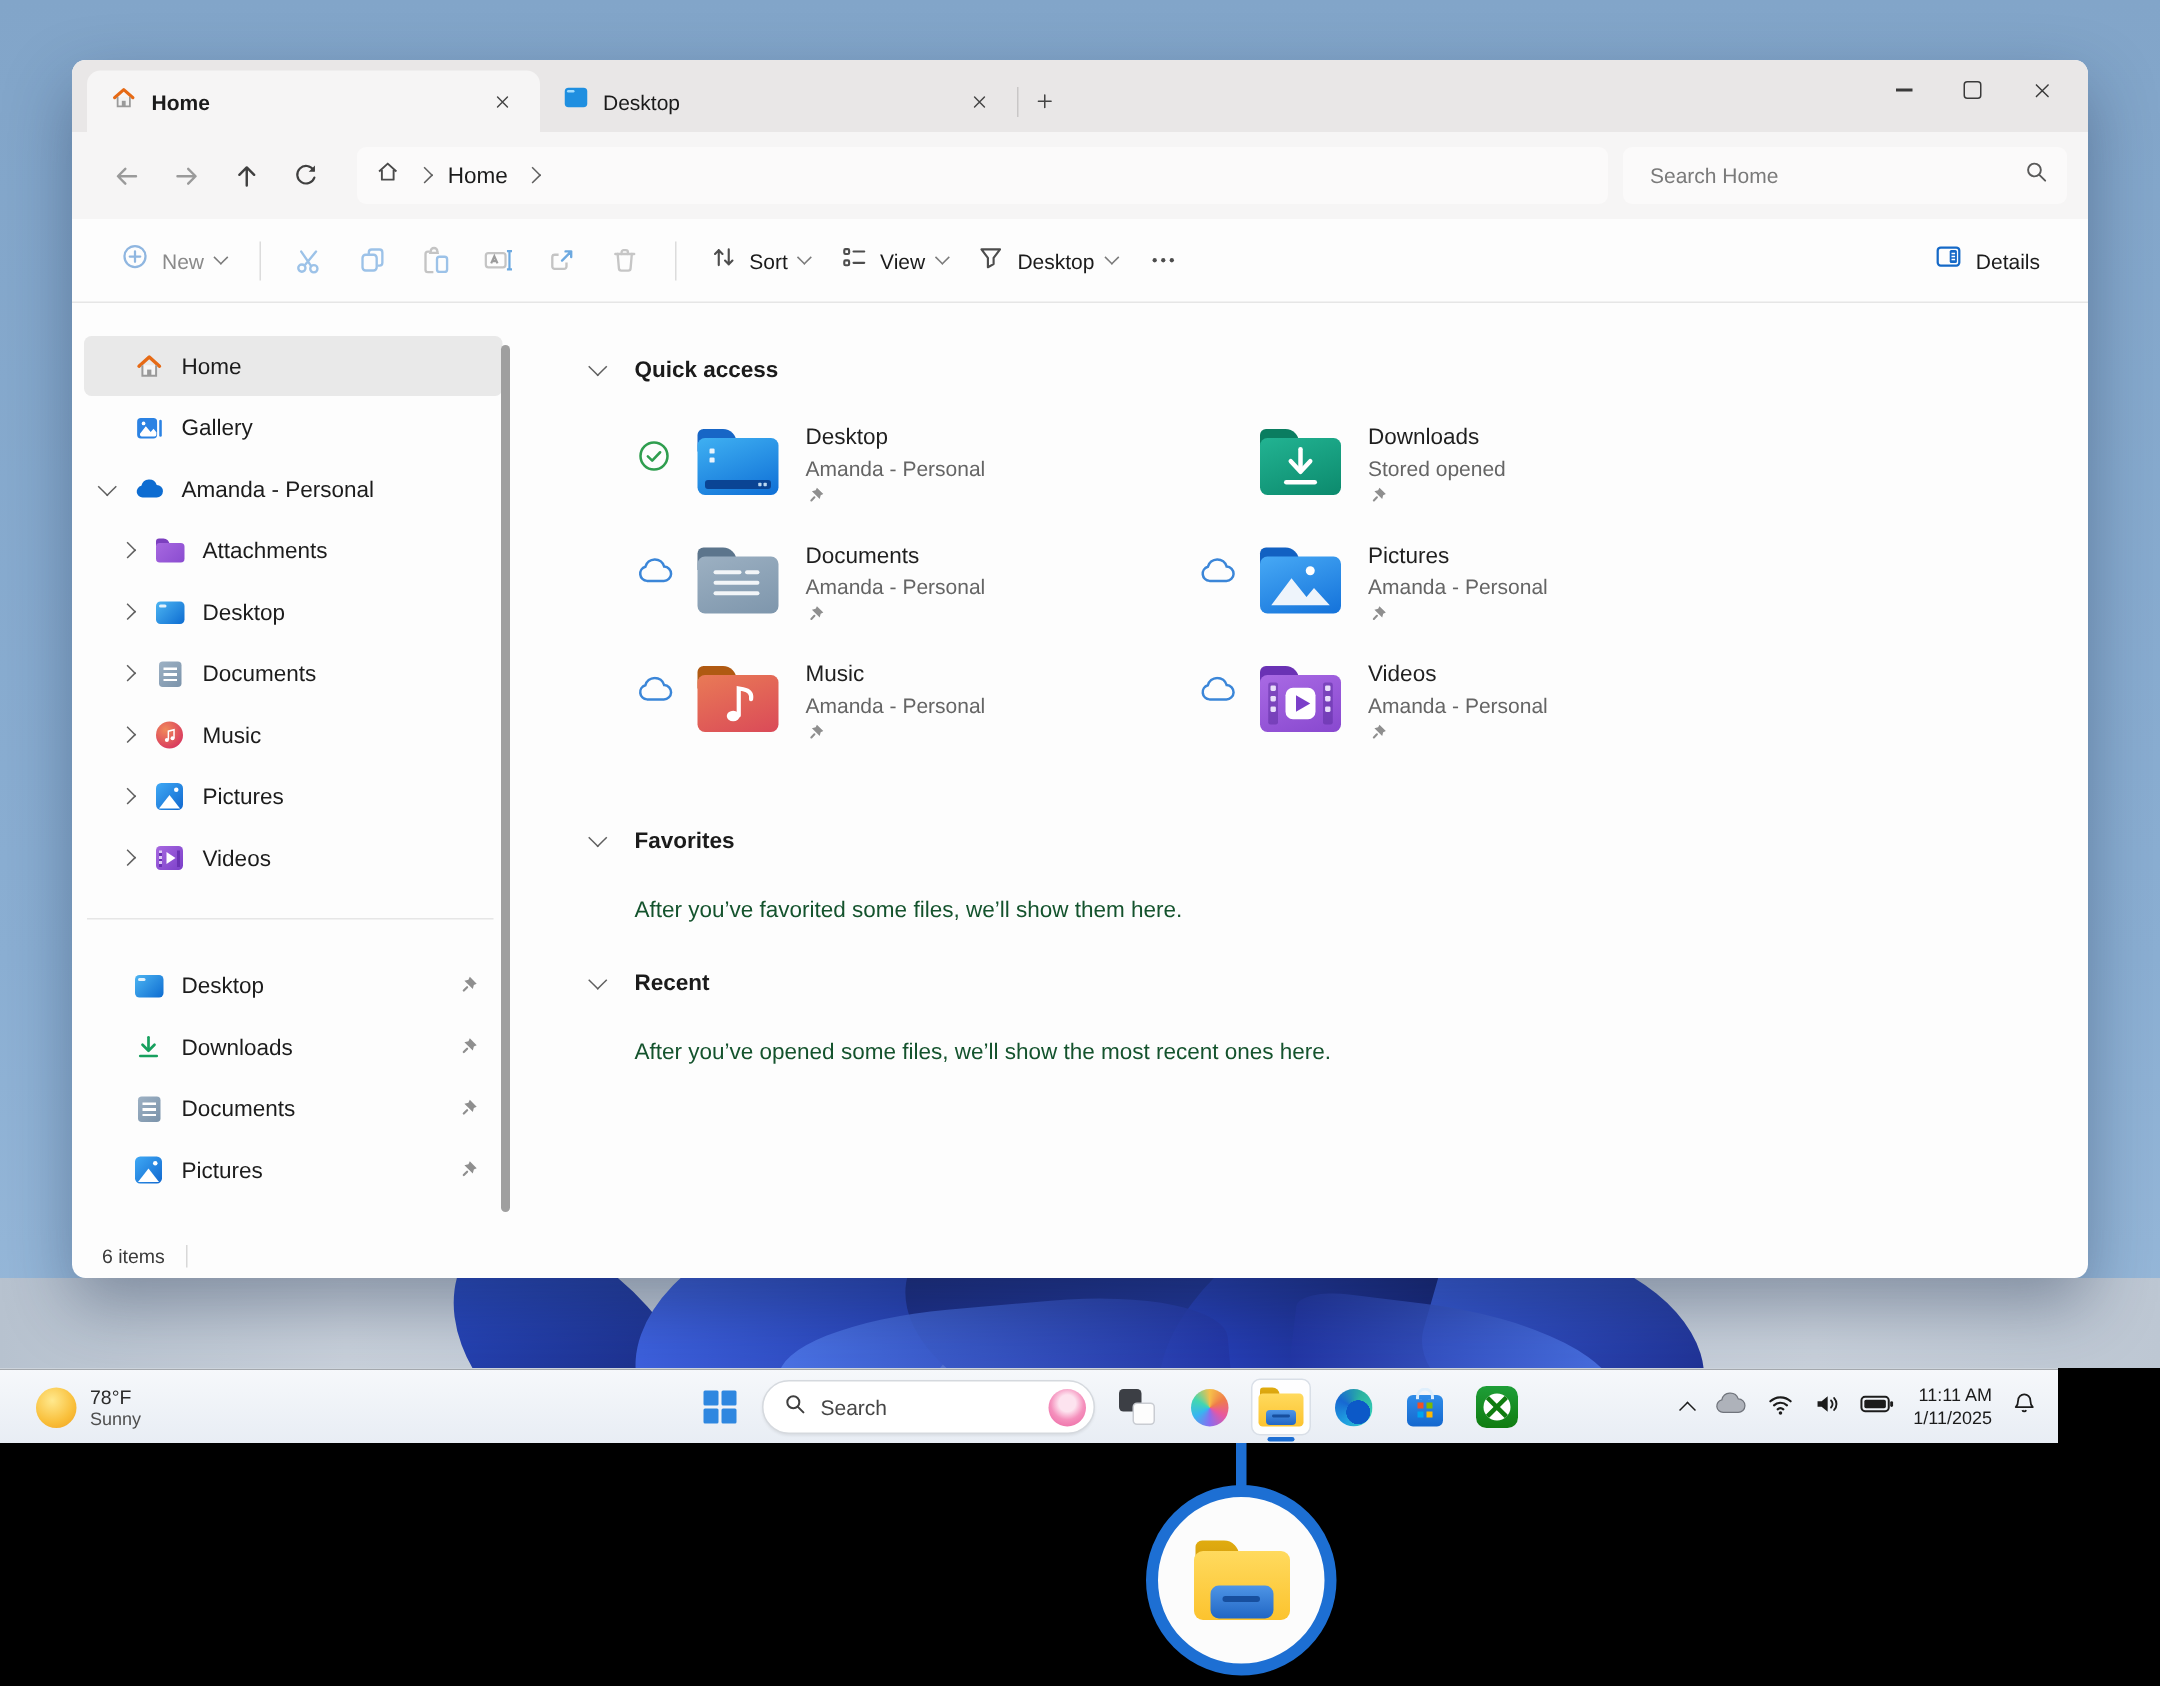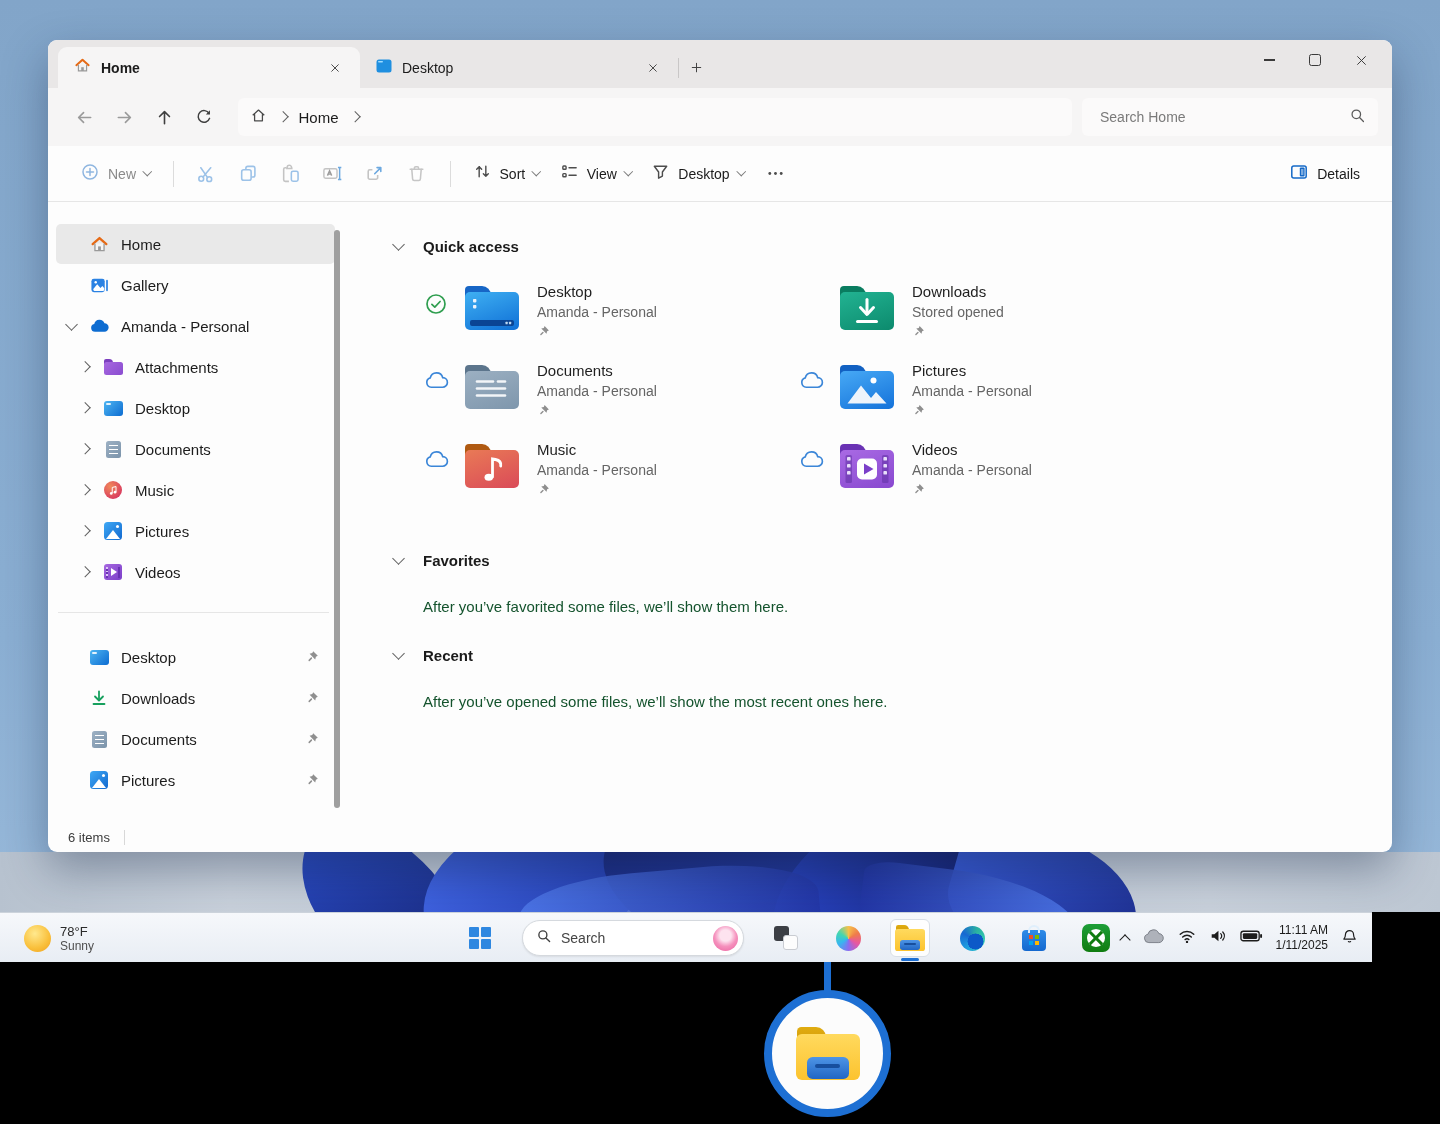--- a/index.html
+++ b/index.html
@@ -140,21 +140,21 @@
   .statusbar .cnt{font-size:13px;color:#3b3b3b;}
   .statusbar .sdiv{width:1px;height:15px;background:#d8d8d8;}
 
   
   .taskbar{position:absolute;left:0;top:912px;width:1372px;height:50px;
       background:linear-gradient(180deg,#f6f8fb,#e8edf4);border-top:1px solid #ccd3db;box-sizing:border-box;padding-left:26px;}
   .tb-weather{position:absolute;left:16px;top:5px;height:40px;display:flex;align-items:center;gap:9px;padding:0 8px;border-radius:6px;}
   .sun{width:27px;height:27px;border-radius:50%;background:radial-gradient(circle at 40% 32%,#ffe98e,#f9bf3a 60%,#ef9f1f);}
   .wtemp{font-size:13px;color:#2b2b2b;line-height:15px;}
   .wcond{font-size:12px;color:#4f4f4f;line-height:14px;}
-  .tb-center{position:absolute;left:460px;top:6px;height:38px;display:flex;align-items:center;gap:22px;}
+  .tb-center{position:absolute;left:460px;top:6px;height:38px;display:flex;align-items:center;gap:8px;}
   .tb-btn{width:40px;height:38px;border-radius:6px;display:flex;align-items:center;justify-content:center;position:relative;flex:none;}
   .winlogo{width:22px;height:22px;display:grid;grid-template-columns:10px 10px;grid-template-rows:10px 10px;gap:2px;}
   .winlogo i{background:#2e87e0;border-radius:1px;}
   .tb-search{width:222px;height:36px;border-radius:18px;background:#fff;border:1px solid #d5d9de;box-shadow:0 1px 2px rgba(0,0,0,.08);
       display:flex;align-items:center;padding:0 5px 0 13px;box-sizing:border-box;gap:9px;flex:none;}
   .tb-search .sl{flex:1;font-size:14px;color:#454545;}
   .lotus{width:25px;height:25px;border-radius:50%;background:radial-gradient(circle at 50% 38%,#fde3ef 0 28%,#f591bd 55%,#ea5e9e);flex:none;}
   .taskview{position:relative;width:24px;height:24px;}
   .taskview .a{position:absolute;left:0;top:0;width:15px;height:15px;border-radius:3px;background:#3c3f45;}
   .taskview .bq{position:absolute;right:0;bottom:0;width:15px;height:15px;border-radius:3px;background:#fdfdfd;border:1px solid #c9ccd2;box-sizing:border-box;}

